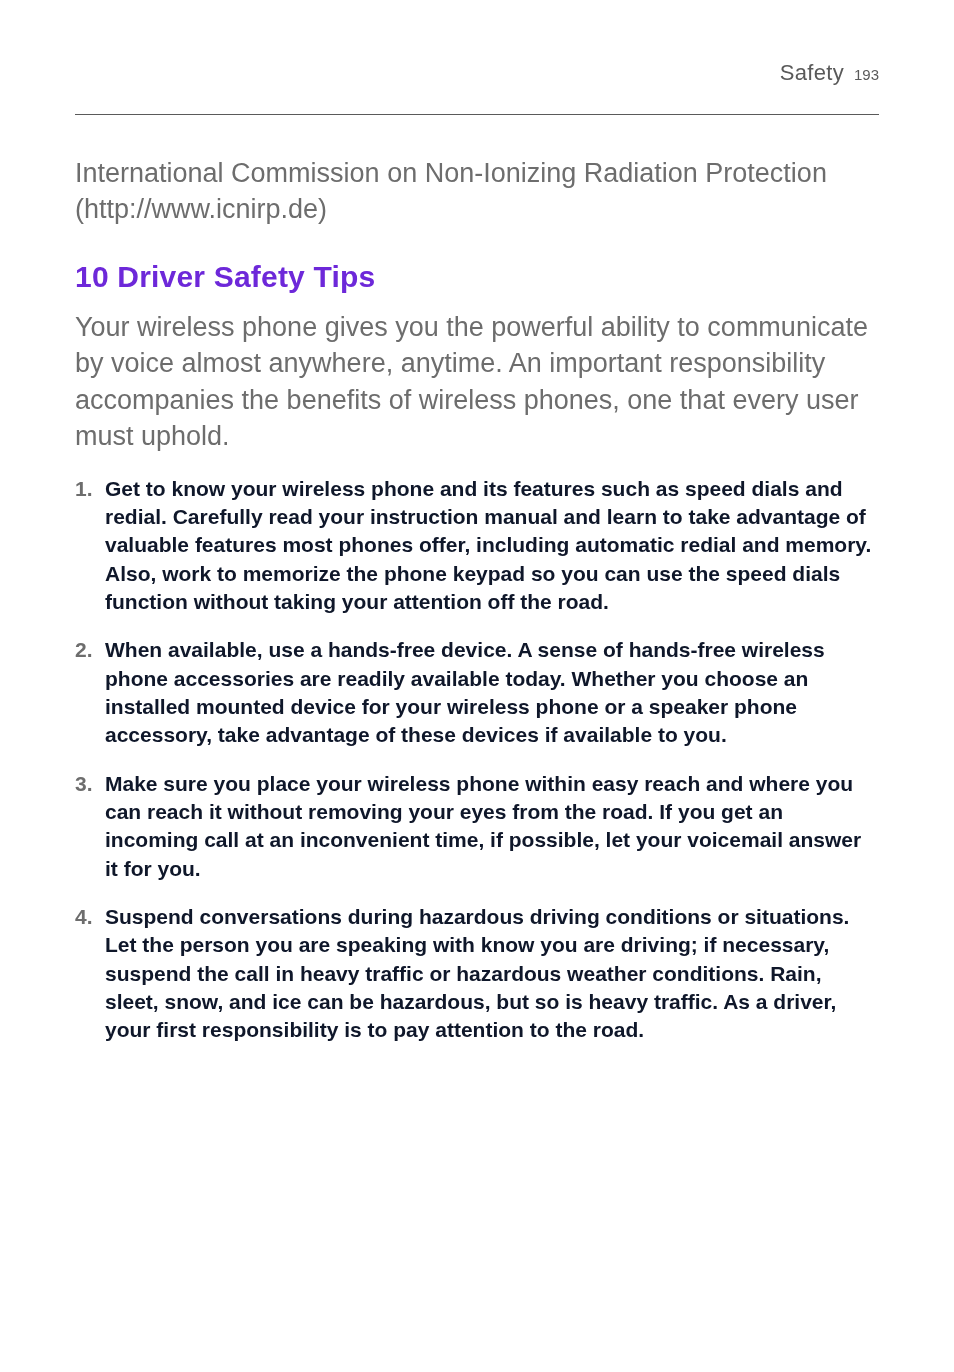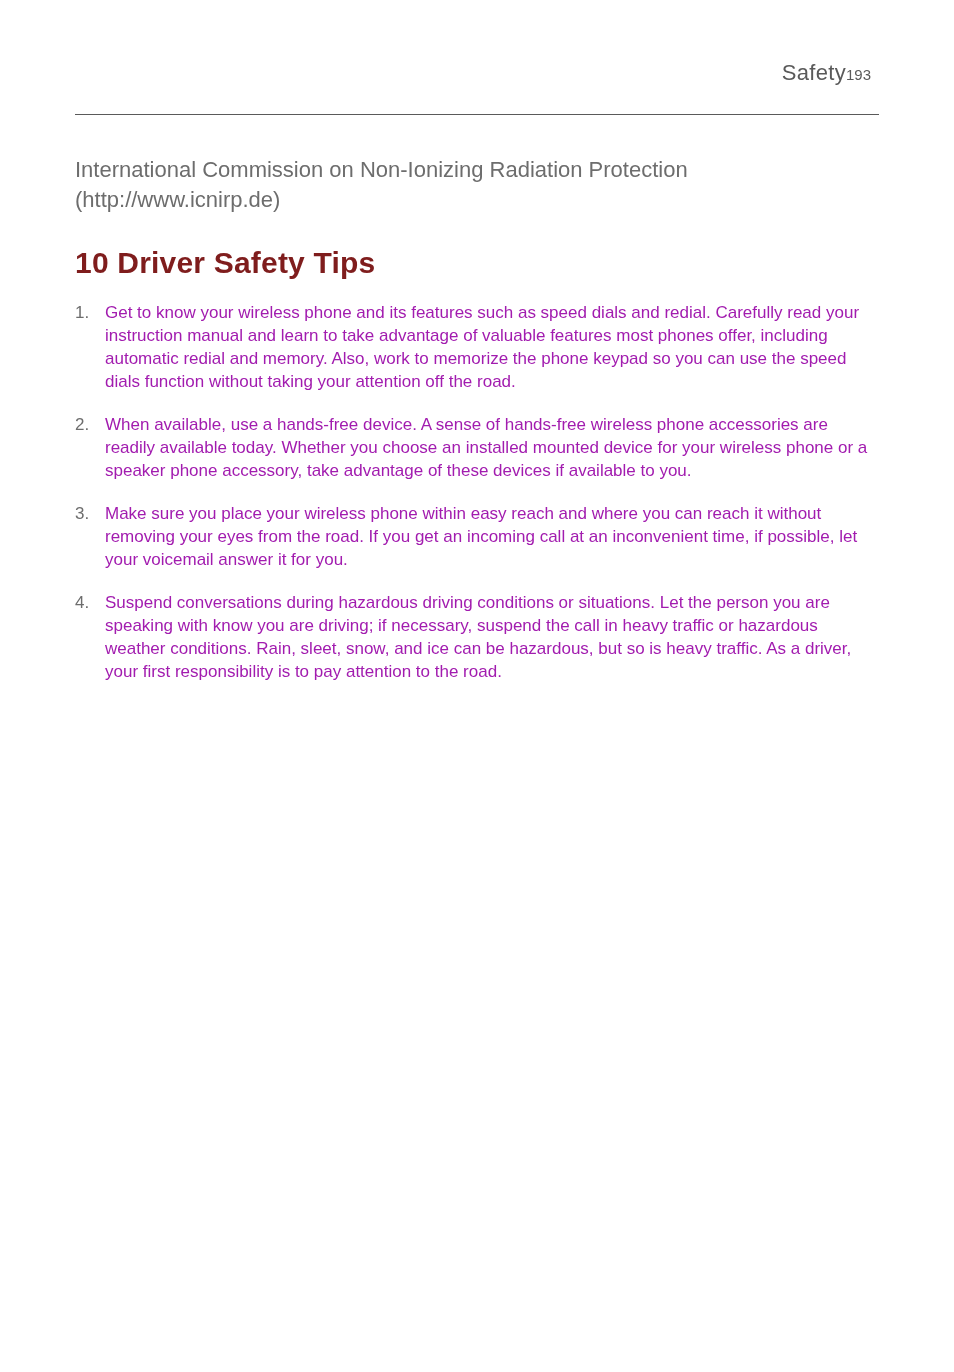--- a/index.html
+++ b/index.html
@@ -15,69 +15,70 @@
     box-sizing: border-box;
     padding: 60px 75px 60px 75px;
     position: relative;
   }
   .header-area {
     height: 50px;
     position: relative;
   }
   .header-right {
     position: absolute;
-    right: 8px;
+    right: 0;
     top: 0;
     display: flex;
     align-items: baseline;
+    gap: 10px;
   }
   .header-title {
     font-size: 22px;
     color: #5a5a5a;
     font-weight: 400;
     letter-spacing: 0.3px;
   }
   .page-number {
     font-size: 15px;
     color: #5a5a5a;
     font-weight: 500;
   }
   .header-rule {
     border: none;
     border-top: 1.5px solid #5a5a5a;
     margin: 4px 0 40px 0;
   }
   .body-text {
-    font-size: 22px;
+    font-size: 27px;
     line-height: 1.35;
     color: #6d6d6d;
     font-weight: 300;
     margin: 0 0 20px 0;
   }
   .section-title {
     font-size: 30px;
     font-weight: 600;
-    color: #7f1d1d;
-    margin: 32px 0 22px 0;
+    color: #6d28d9;
+    margin: 32px 0 15px 0;
     letter-spacing: 0.2px;
   }
   ol.tips {
     margin: 0;
     padding: 0;
     list-style: none;
     counter-reset: tip;
   }
   ol.tips > li {
     counter-increment: tip;
     position: relative;
     padding-left: 30px;
-    font-size: 17px;
+    font-size: 21px;
     line-height: 1.35;
-    color: #a21caf;
-    font-weight: 400;
+    color: #0f172a;
+    font-weight: 700;
     margin-bottom: 20px;
   }
   ol.tips > li::before {
     content: counter(tip) ".";
     position: absolute;
     left: 0;
     top: 0;
     color: #6d6d6d;
   }
 </style>
@@ -91,20 +92,21 @@
       <span class="header-title">Safety</span>
       <span class="page-number">193</span>
     </div>
   </div>
   <hr class="header-rule">
 
   <p class="body-text">International Commission on Non-Ionizing Radiation Protection (http://www.icnirp.de)</p>
 
   <h2 class="section-title">10 Driver Safety Tips</h2>
 
+  <p class="body-text">Your wireless phone gives you the powerful ability to communicate by voice almost anywhere, anytime. An important responsibility accompanies the benefits of wireless phones, one that every user must uphold.</p>
 
   <ol class="tips">
     <li>Get to know your wireless phone and its features such as speed dials and redial. Carefully read your instruction manual and learn to take advantage of valuable features most phones offer, including automatic redial and memory. Also, work to memorize the phone keypad so you can use the speed dials function without taking your attention off the road.</li>
     <li>When available, use a hands-free device. A sense of hands-free wireless phone accessories are readily available today. Whether you choose an installed mounted device for your wireless phone or a speaker phone accessory, take advantage of these devices if available to you.</li>
     <li>Make sure you place your wireless phone within easy reach and where you can reach it without removing your eyes from the road. If you get an incoming call at an inconvenient time, if possible, let your voicemail answer it for you.</li>
     <li>Suspend conversations during hazardous driving conditions or situations. Let the person you are speaking with know you are driving; if necessary, suspend the call in heavy traffic or hazardous weather conditions. Rain, sleet, snow, and ice can be hazardous, but so is heavy traffic. As a driver, your first responsibility is to pay attention to the road.</li>
   </ol>
 
 </div>
 

